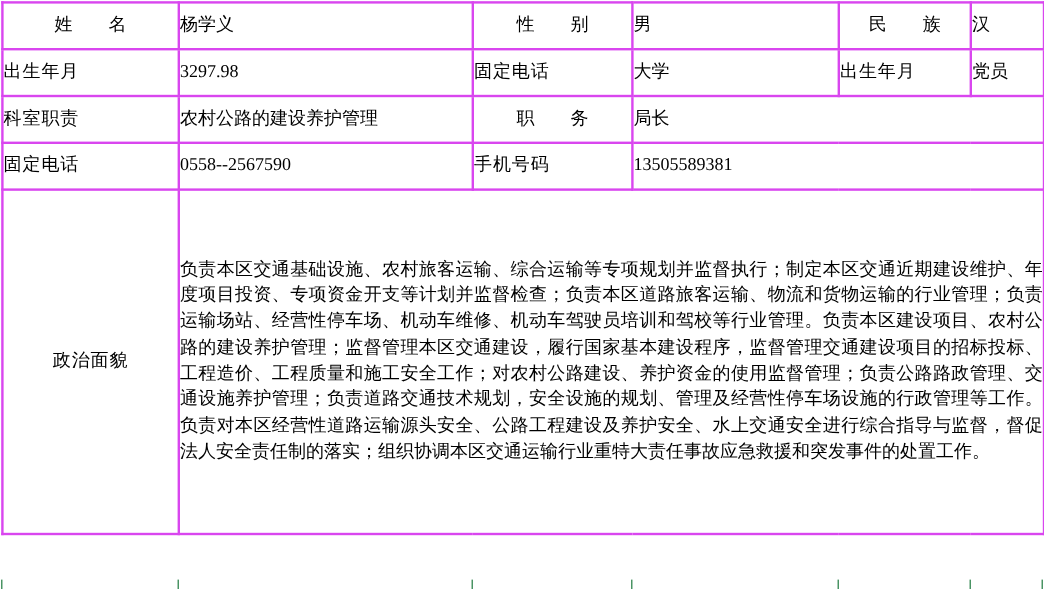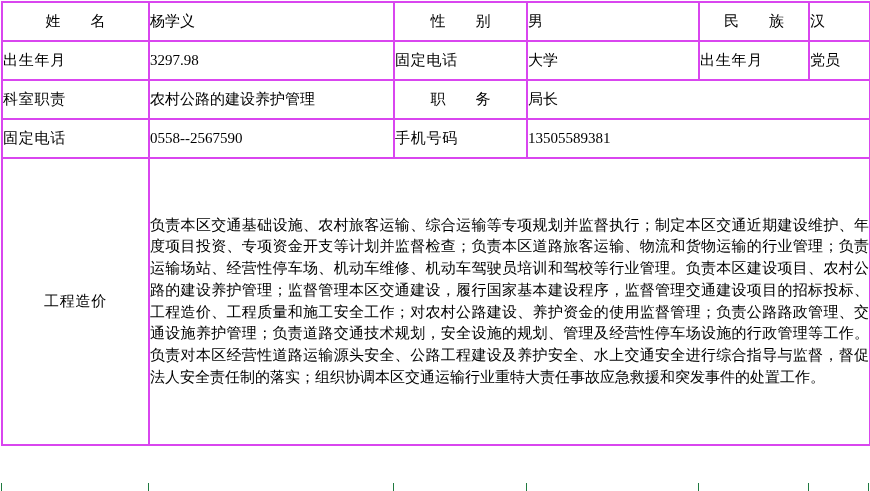--- a/index.html
+++ b/index.html
@@ -126,21 +126,21 @@
         <td class="label">职　务</td>
         <td class="value" colspan="3">局长</td>
       </tr>
       <tr class="row-h">
         <td class="label-tight">固定电话</td>
         <td class="value">0558--2567590</td>
         <td class="label-tight">手机号码</td>
         <td class="value" colspan="3">13505589381</td>
       </tr>
       <tr>
-        <td class="duty-label duty-cell">工程造价</td>
+        <td class="duty-label duty-cell">政治面貌</td>
         <td class="duty-text duty-cell" colspan="5">负责本区交通基础设施、农村旅客运输、综合运输等专项规划并监督执行；制定本区交通近期建设维护、年度项目投资、专项资金开支等计划并监督检查；负责本区道路旅客运输、物流和货物运输的行业管理；负责运输场站、经营性停车场、机动车维修、机动车驾驶员培训和驾校等行业管理。负责本区建设项目、农村公路的建设养护管理；监督管理本区交通建设，履行国家基本建设程序，监督管理交通建设项目的招标投标、工程造价、工程质量和施工安全工作；对农村公路建设、养护资金的使用监督管理；负责公路路政管理、交通设施养护管理；负责道路交通技术规划，安全设施的规划、管理及经营性停车场设施的行政管理等工作。负责对本区经营性道路运输源头安全、公路工程建设及养护安全、水上交通安全进行综合指导与监督，督促法人安全责任制的落实；组织协调本区交通运输行业重特大责任事故应急救援和突发事件的处置工作。</td>
       </tr>
     </tbody>
   </table>
   <div class="bottom-strip">
     <div style="width:147px"></div>
     <div style="width:245px"></div>
     <div style="width:133px"></div>
     <div style="width:172px"></div>
     <div style="width:110px"></div>

